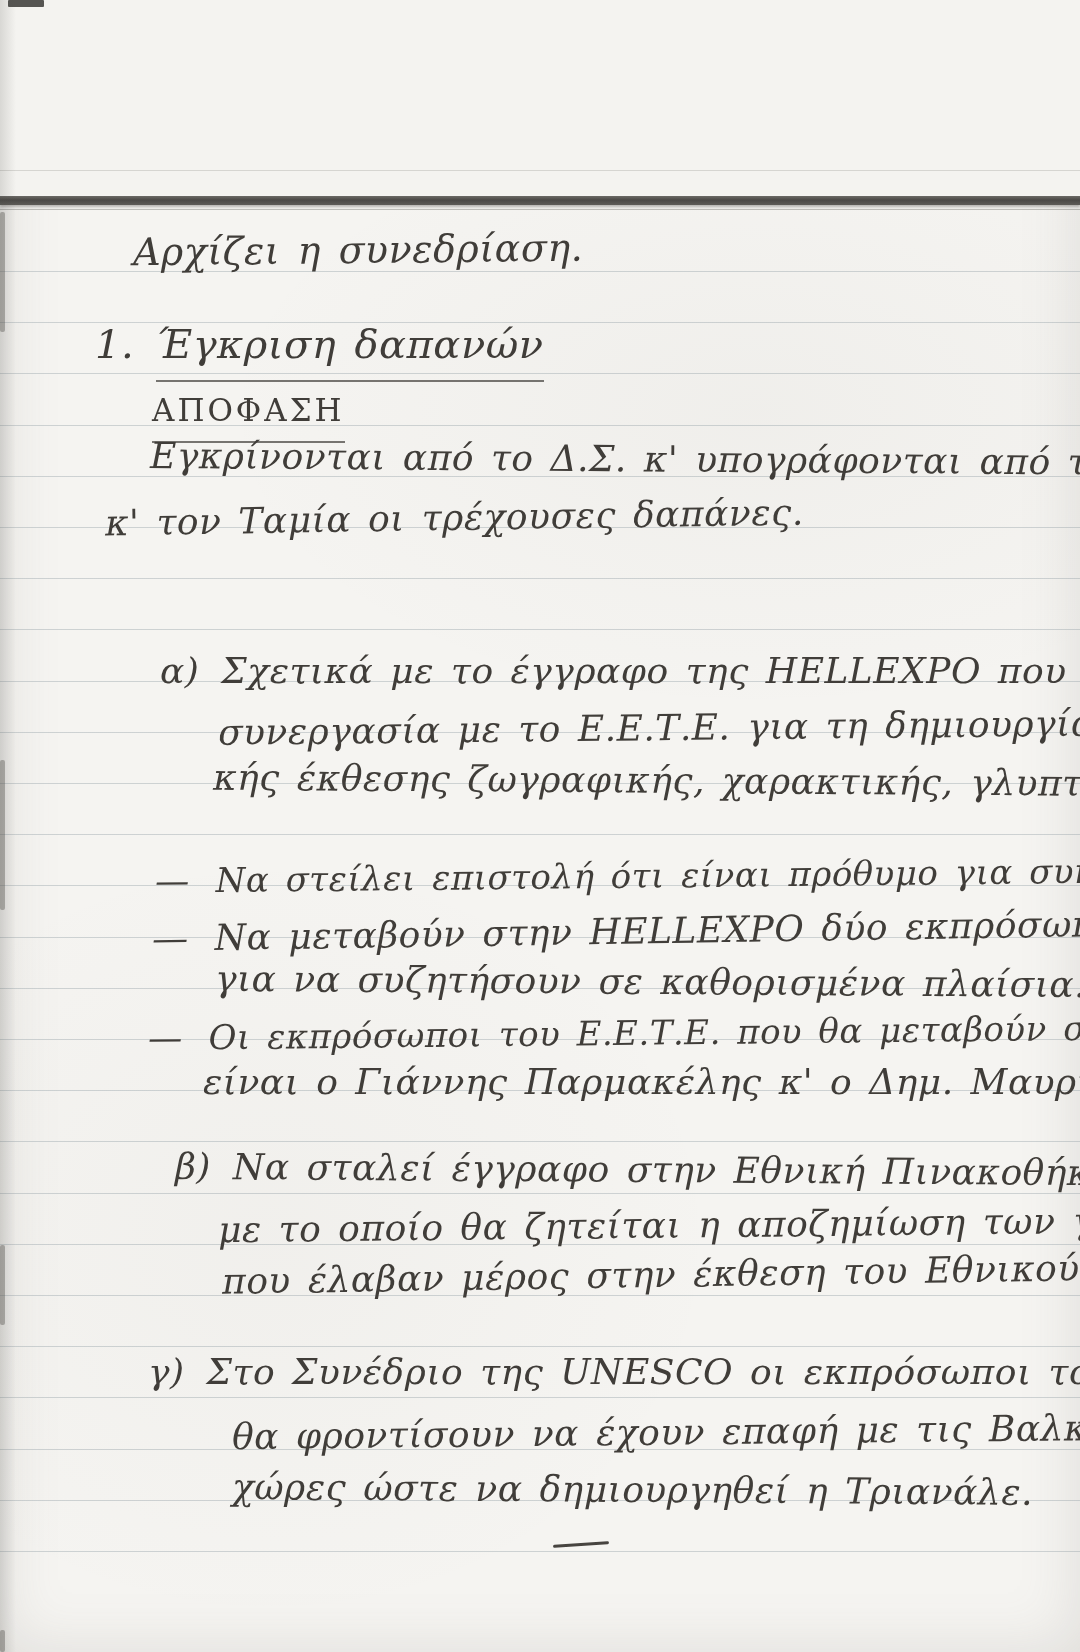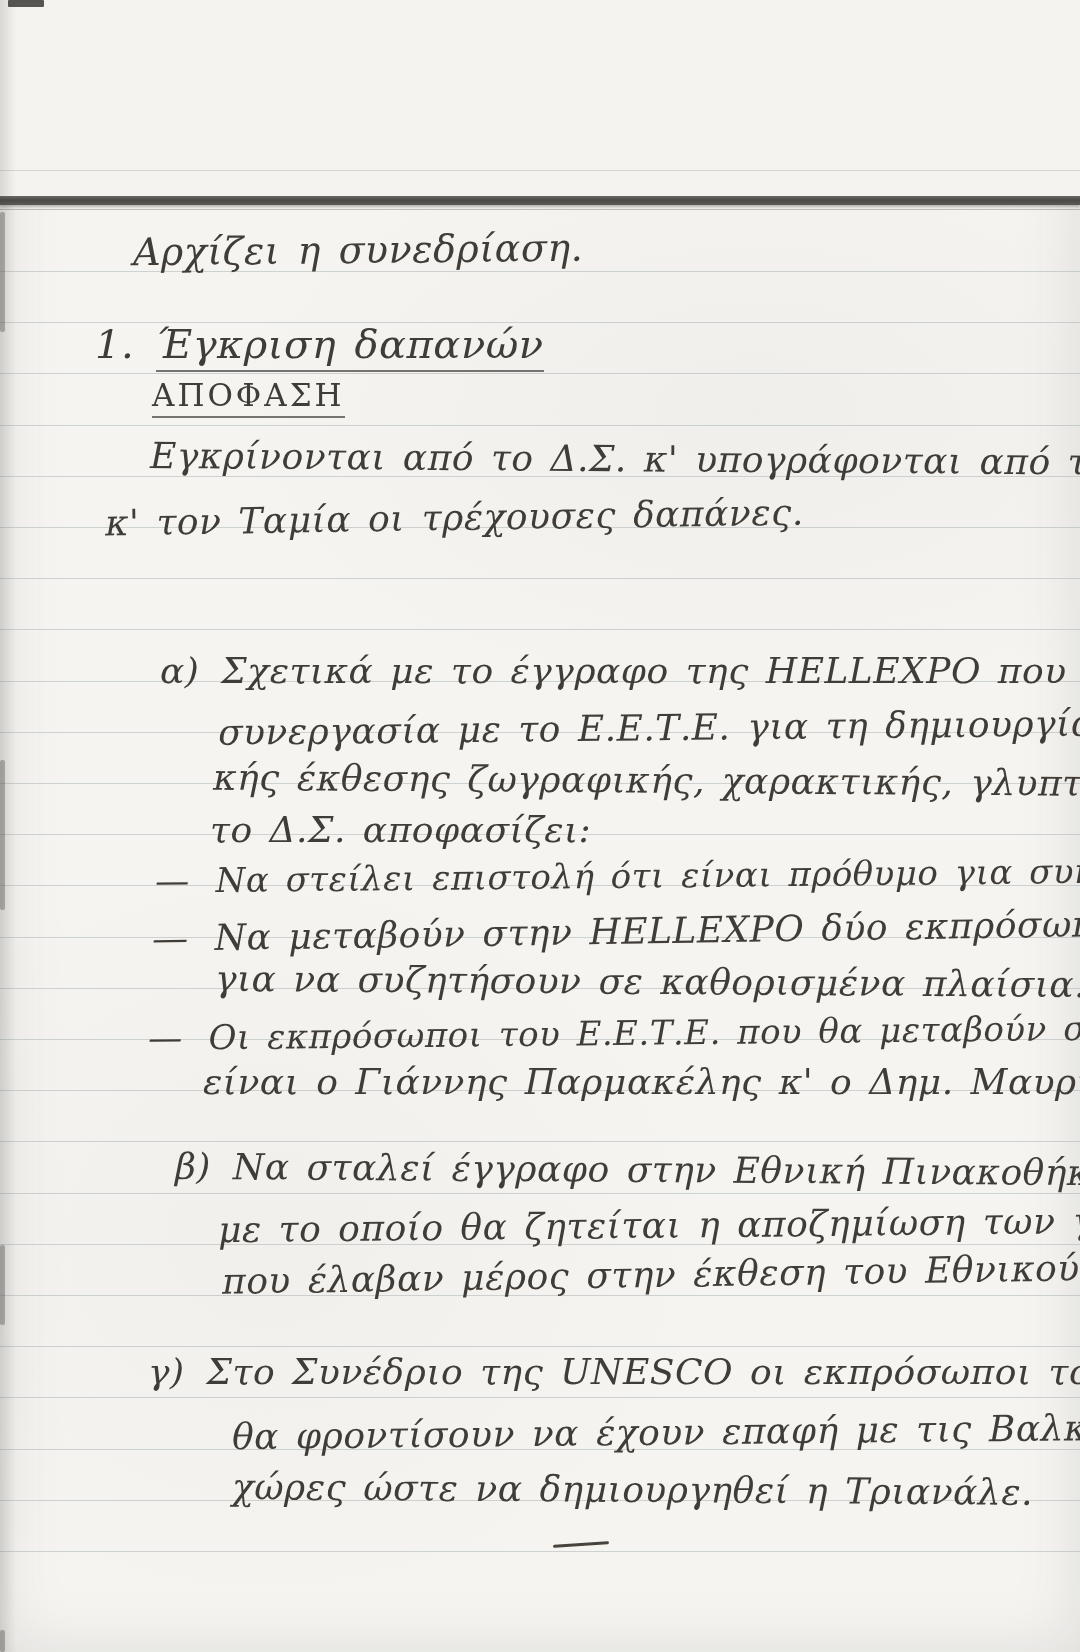--- a/index.html
+++ b/index.html
@@ -35,28 +35,28 @@
   .es3{top:1245px;height:80px;}
   .es4{top:1630px;height:22px;}
   
   .hl{
     position:absolute;font-style:italic;font-size:36px;color:#403d39;
     letter-spacing:.5px;word-spacing:5px;white-space:nowrap;line-height:1.2;
   }
   .num{display:inline-block;margin-right:22px;}
   .label{display:inline-block;margin-right:22px;}
   .dash{display:inline-block;margin-right:26px;}
-  .u{border-bottom:2px solid rgba(64,61,57,.7);padding-bottom:3px;margin-top:39px;}
+  .u{border-bottom:2px solid rgba(64,61,57,.7);padding-bottom:13px;margin-top:39px;}
   .caps{font-style:normal;letter-spacing:3px;}
   .h1{font-size:40px;}
   .h2{font-size:33px;}
   .r1{transform:rotate(-.6deg);} .r2{transform:rotate(.4deg);} .r3{transform:rotate(-.9deg);}
   .l0{left:133px;top:228px;font-size:38px;}
   .l1{left:95px;top:320px;}
-  .l2{left:152px;top:377px;font-size:31px;}
+  .l2{left:152px;top:392px;font-size:31px;}
   .l3{left:150px;top:438px;}
   .l4{left:105px;top:496px;}
   .l5{left:133px;top:592px;}
   .l6{left:160px;top:649px;}
   .l7{left:218px;top:705px;}
   .l8{left:213px;top:759px;}
   .l9{left:210px;top:808px;}
   .l10{left:155px;top:855px;font-size:34px;}
   .l11{left:152px;top:908px;}
   .l12{left:215px;top:960px;}
@@ -98,21 +98,20 @@
   </div>
   <div class="hl l3 r2">Εγκρίνονται από το Δ.Σ. κ' υπογράφονται από τον Πρόεδρο</div>
   <div class="hl l4 r3">κ' τον Ταμία οι τρέχουσες δαπάνες.</div>
 
 
   <div class="hl l6">
     <span class="label">α)</span><span>Σχετικά με το έγγραφο της HELLEXPO που ζητά</span>
   </div>
   <div class="hl l7 r1">συνεργασία με το Ε.Ε.Τ.Ε. για τη δημιουργία Πανελλαδι-</div>
   <div class="hl l8 r2">κής έκθεσης ζωγραφικής, χαρακτικής, γλυπτικής</div>
-  <div class="hl l9">το Δ.Σ. αποφασίζει:</div>
 
   <div class="hl l10 r1">
     <span class="dash">—</span><span>Να στείλει επιστολή ότι είναι πρόθυμο για συνεργασία.</span>
   </div>
   <div class="hl l11 r3">
     <span class="dash">—</span><span>Να μεταβούν στην HELLEXPO δύο εκπρόσωποι του Δ.Σ.</span>
   </div>
   <div class="hl l12 r2">για να συζητήσουν σε καθορισμένα πλαίσια.</div>
   <div class="hl l13 r1">
     <span class="dash">—</span><span>Οι εκπρόσωποι του Ε.Ε.Τ.Ε. που θα μεταβούν στη Θεσ/κη</span>

